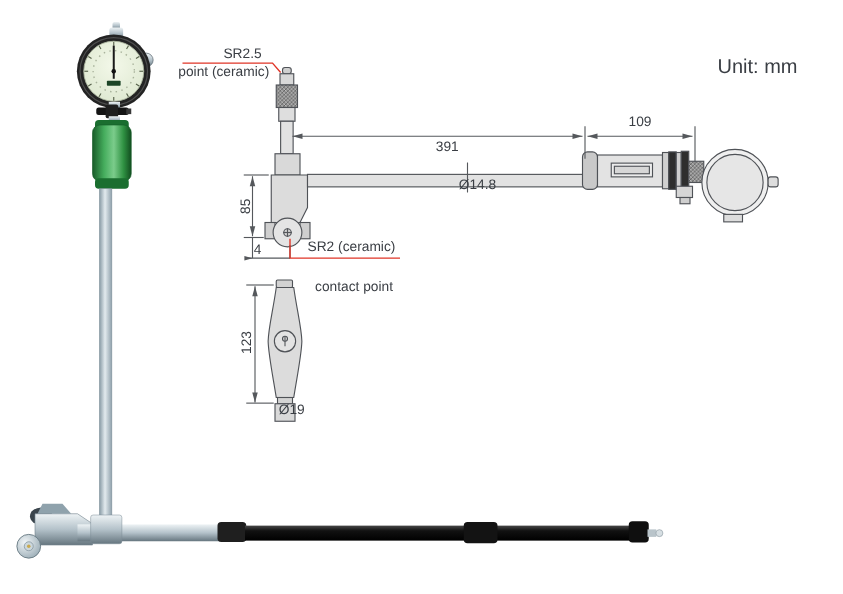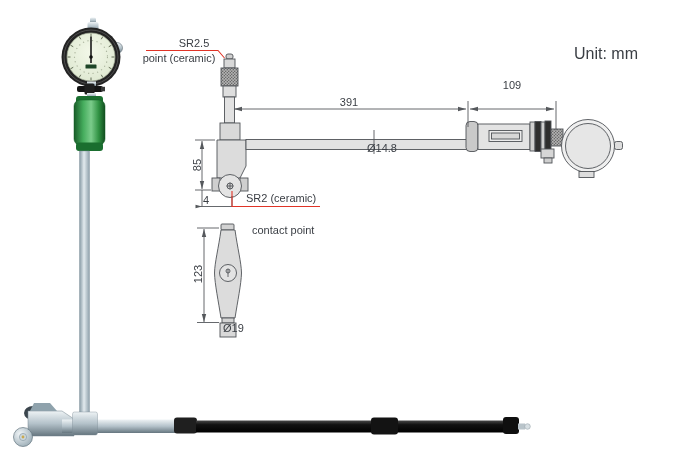--- a/index.html
+++ b/index.html
@@ -213,22 +213,22 @@
         <rect x="220" y="323" width="16" height="14" class="body" fill="#d9d9d9"></rect>
       </g>
     </g>
   </svg>
 
   <div class="lbl unit" style="left:574px; top:48px;">Unit: mm</div>
 
   <div class="lbl ctr" style="left:158px; top:37px; width:72px;">SR2.5</div>
   <div class="lbl ctr" style="left:139px; top:52px; width:80px;">point (ceramic)</div>
 
-  <div class="lbl ctr" style="left:331px; top:96px; width:36px;">391</div>
-  <div class="lbl ctr" style="left:494px; top:79px; width:36px;">109</div>
+  <div class="lbl ctr" style="left:331px; top:112px; width:36px;text-align:right;">391</div>
+  <div class="lbl ctr" style="left:494px; top:92px; width:36px;">109</div>
   <div class="lbl" style="left:367px; top:132px;margin-top:10px;">Ø14.8</div>
 
   <div class="lbl dim-v" style="left:182px; top:158.5px; width:30px;">85</div>
   <div class="lbl" style="left:203px; top:194px;">4</div>
 
   <div class="lbl" style="left:246px; top:192px;">SR2 (ceramic)</div>
   <div class="lbl" style="left:252px; top:224px;">contact point</div>
 
   <div class="lbl dim-v" style="left:183px; top:268px; width:30px;">123</div>
   <div class="lbl" style="left:223px; top:322px;">Ø19</div>

